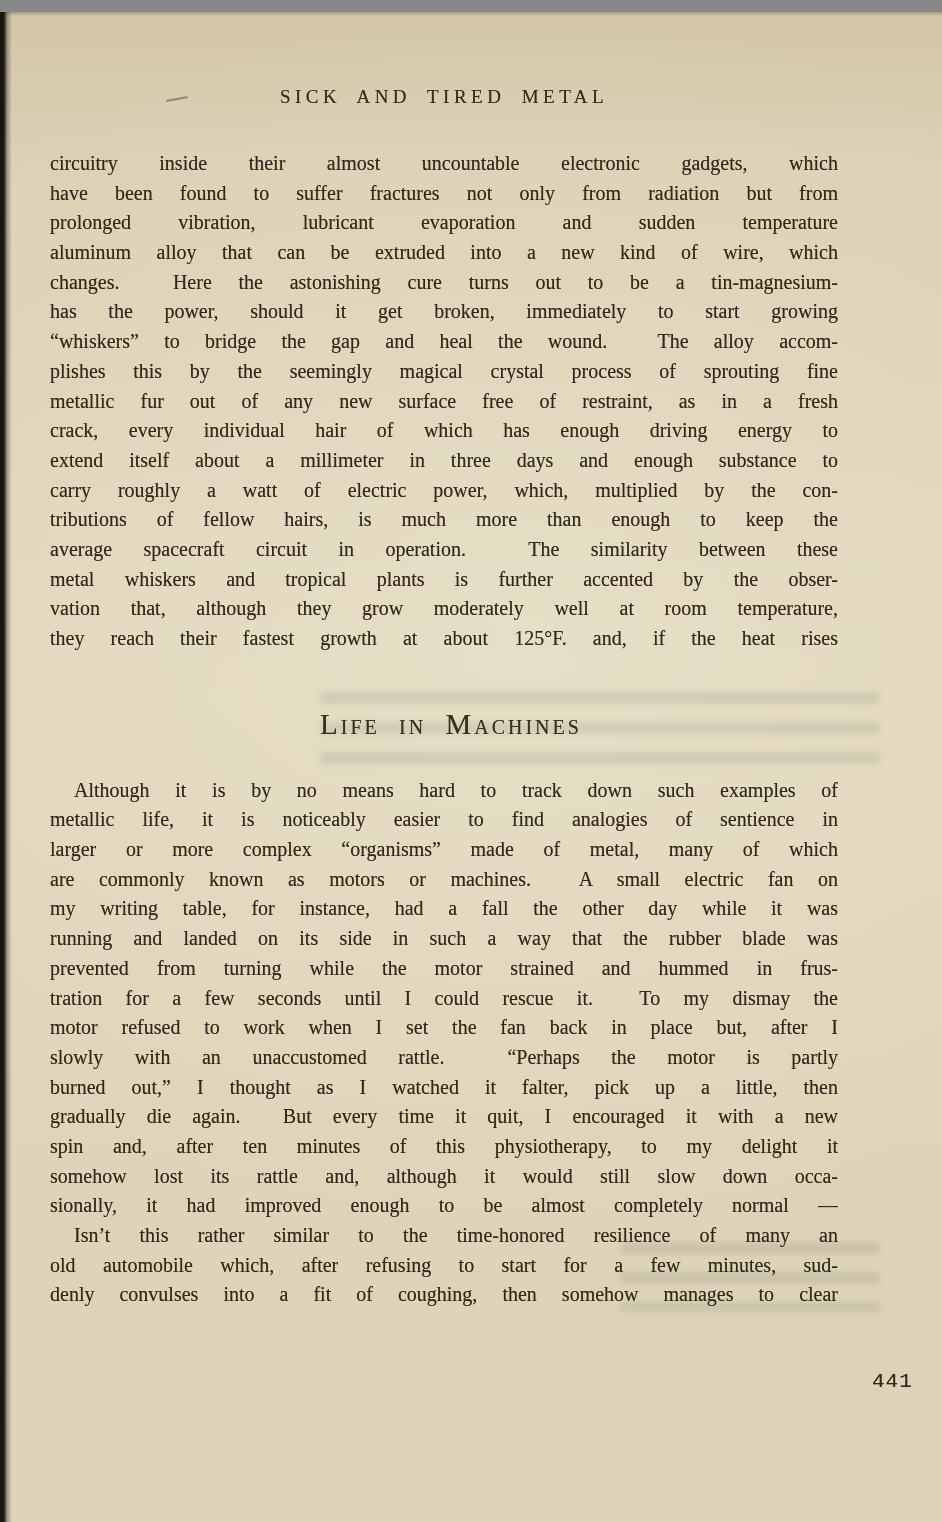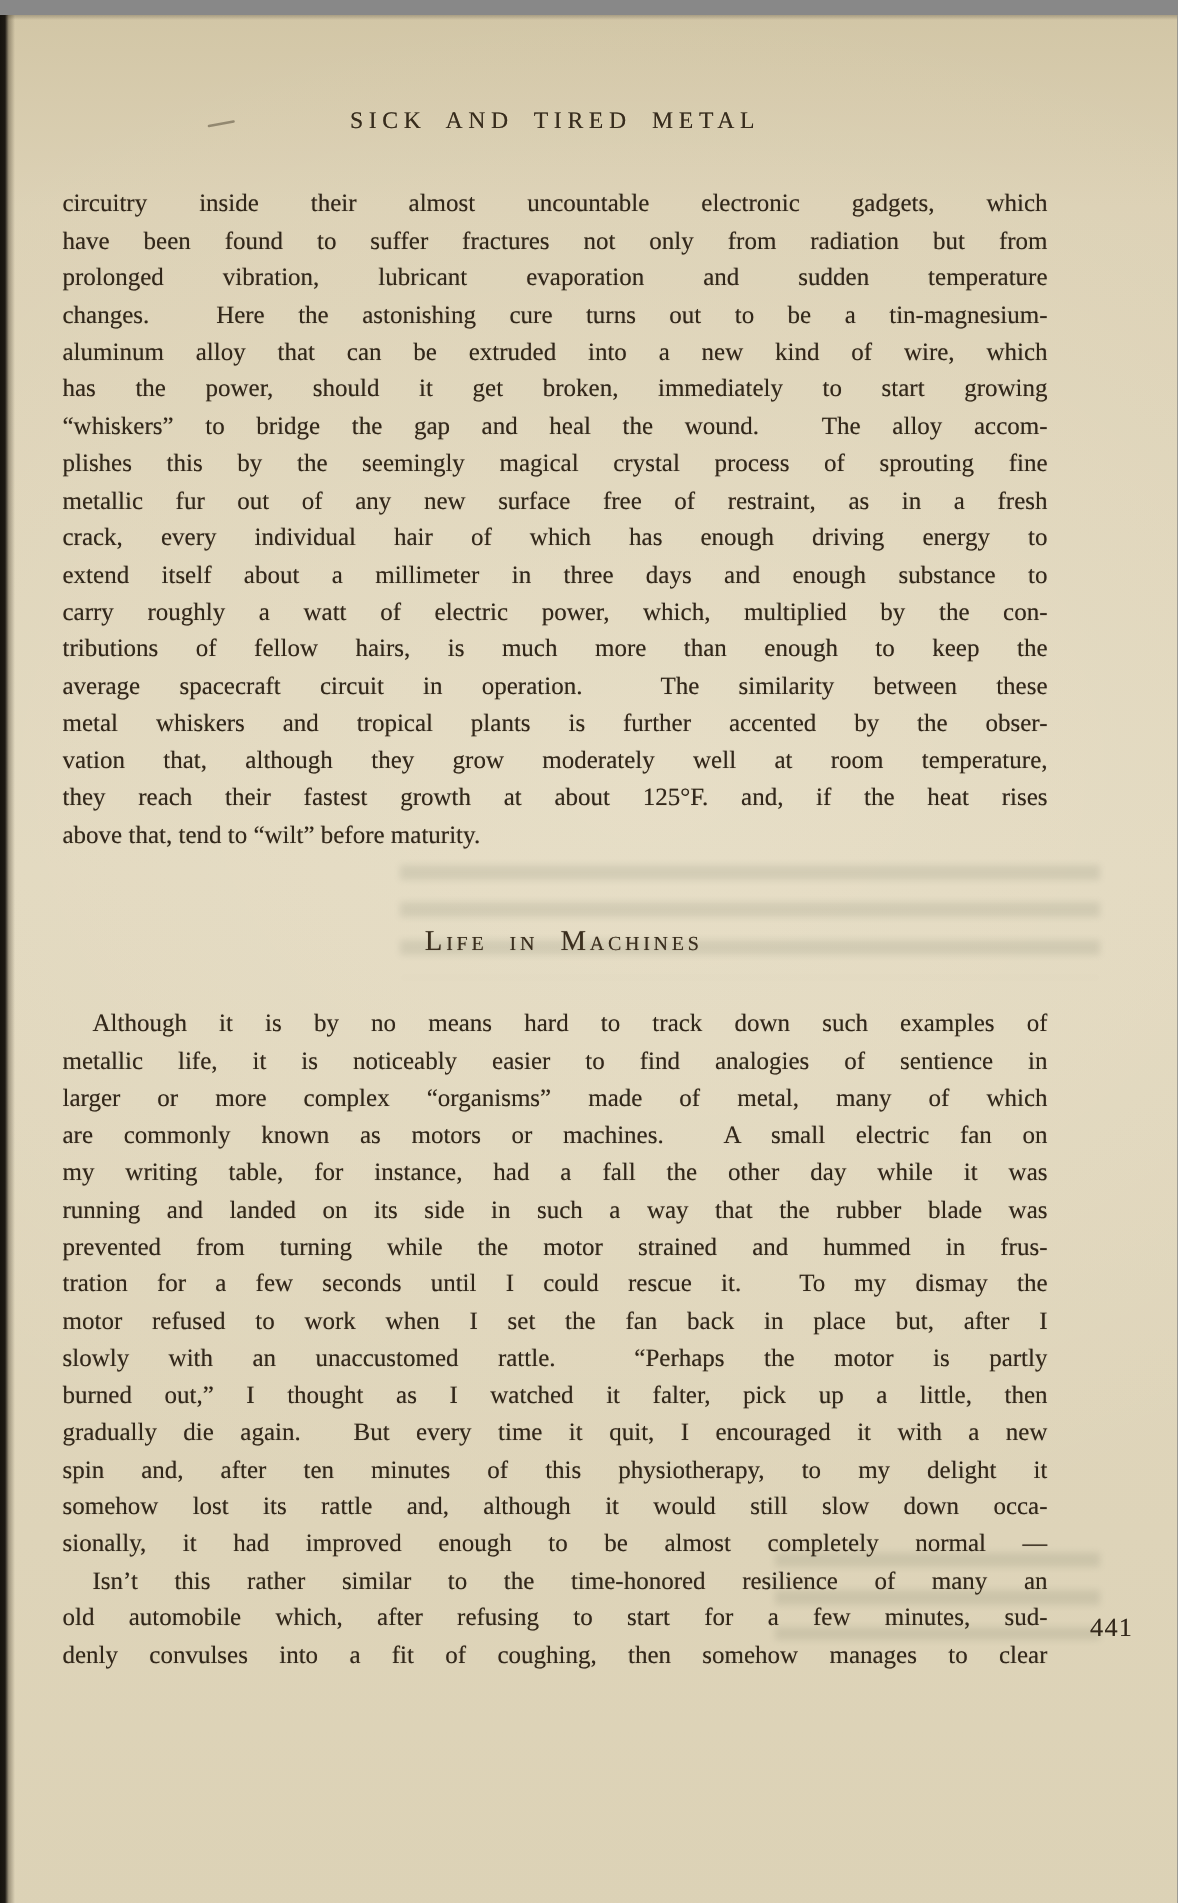--- a/index.html
+++ b/index.html
@@ -56,35 +56,36 @@
     height: 29.7px;
     overflow: hidden;
     text-align: justify;
     text-align-last: justify;
     text-shadow: 0 0 0.55px rgba(50,39,26,0.5);
   }
   .line.first { text-indent: 24px; font-family: Liberation Serif, serif; }
   .line.last { text-align-last: left; }
   .section-heading {
     font-variant: small-caps;
-    font-size: 23px;
+    font-size: 29px;
     line-height: 36px;
     letter-spacing: 3px;
     word-spacing: 9px;
     text-align: center;
     margin: 52px 0 34px 14px;
     color: #3a2e1e;
     text-shadow: 0 0 0.6px rgba(58,46,30,0.55);
   }
   .page-number {
     position: absolute;
-    top: 1278px; left: 872px;
+    top: 1358px; left: 872px;
     font-size: 21px;
     letter-spacing: 1px;
     text-shadow: 0 0 0.5px rgba(50,39,26,0.5);
+    font-family: Liberation Mono, monospace;
   }
   .pencil-mark {
     position: absolute;
     top: 86px; left: 166px;
     width: 22px; height: 2px;
     border-radius: 2px;
     background: rgba(90,80,60,0.55);
     transform: rotate(-10deg);
   }
   
@@ -113,35 +114,34 @@
   <div class="pencil-mark"></div>
 
   <div class="running-header">SICK AND TIRED METAL</div>
 
   <div class="text-col">
 
   <div class="paragraph">
         <div class="line">circuitry inside their almost uncountable electronic gadgets, which</div>
         <div class="line">have been found to suffer fractures not only from radiation but from</div>
         <div class="line">prolonged vibration, lubricant evaporation and sudden temperature</div>
+        <div class="line">aluminum alloy that can be extruded into a new kind of wire, which</div>
         <div class="line">changes.&nbsp; Here the astonishing cure turns out to be a tin-magnesium-</div>
-        <div class="line">aluminum alloy that can be extruded into a new kind of wire, which</div>
         <div class="line">has the power, should it get broken, immediately to start growing</div>
         <div class="line">“whiskers” to bridge the gap and heal the wound.&nbsp; The alloy accom-</div>
         <div class="line">plishes this by the seemingly magical crystal process of sprouting fine</div>
         <div class="line">metallic fur out of any new surface free of restraint, as in a fresh</div>
         <div class="line">crack, every individual hair of which has enough driving energy to</div>
         <div class="line">extend itself about a millimeter in three days and enough substance to</div>
         <div class="line">carry roughly a watt of electric power, which, multiplied by the con-</div>
         <div class="line">tributions of fellow hairs, is much more than enough to keep the</div>
         <div class="line">average spacecraft circuit in operation.&nbsp; The similarity between these</div>
         <div class="line">metal whiskers and tropical plants is further accented by the obser-</div>
         <div class="line">vation that, although they grow moderately well at room temperature,</div>
         <div class="line">they reach their fastest growth at about 125°F. and, if the heat rises</div>
-        <div class="line last">above that, tend to “wilt” before maturity.</div>
       </div>
       <div class="section-heading">Life in Machines</div>
       <div class="paragraph">
         <div class="line first">Although it is by no means hard to track down such examples of</div>
         <div class="line">metallic life, it is noticeably easier to find analogies of sentience in</div>
         <div class="line">larger or more complex “organisms” made of metal, many of which</div>
         <div class="line">are commonly known as motors or machines.&nbsp; A small electric fan on</div>
         <div class="line">my writing table, for instance, had a fall the other day while it was</div>
         <div class="line">running and landed on its side in such a way that the rubber blade was</div>
         <div class="line">prevented from turning while the motor strained and hummed in frus-</div>

